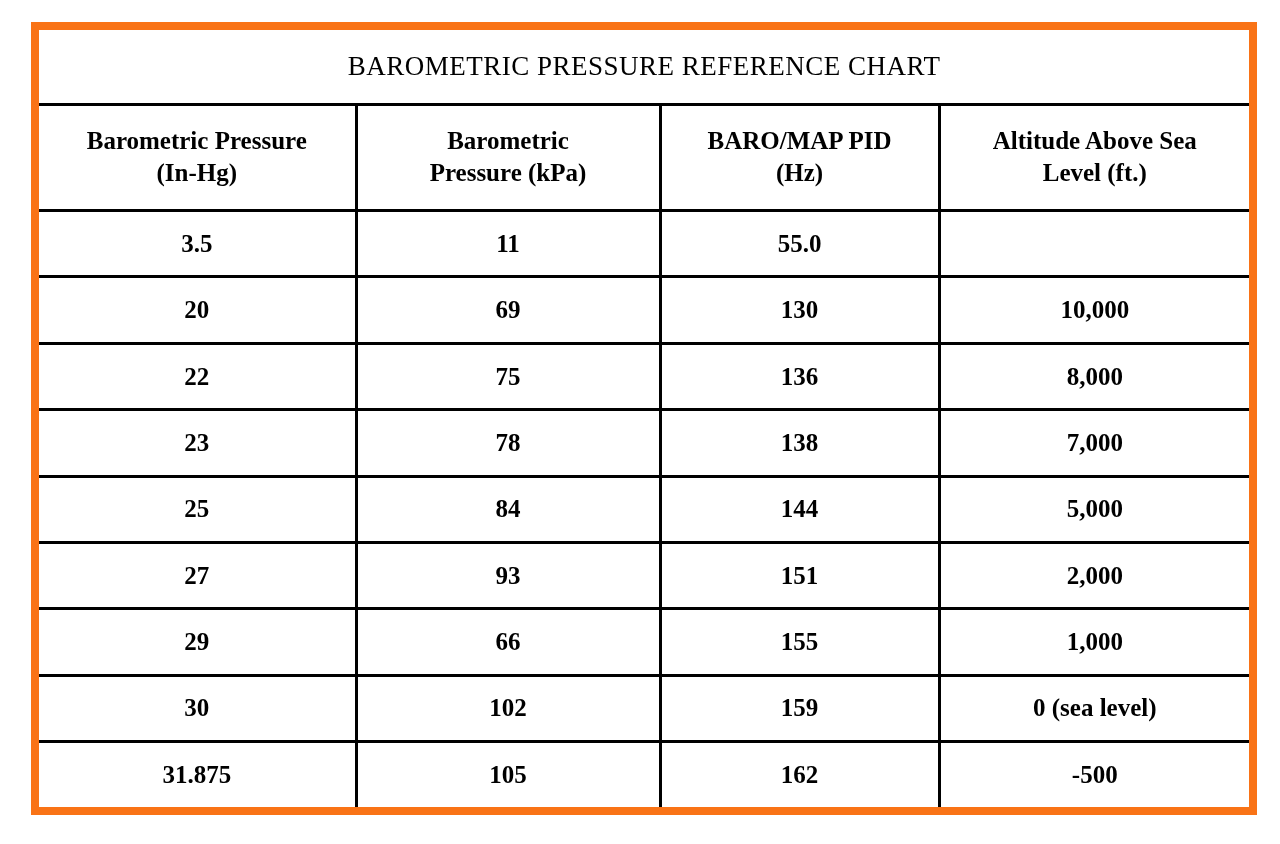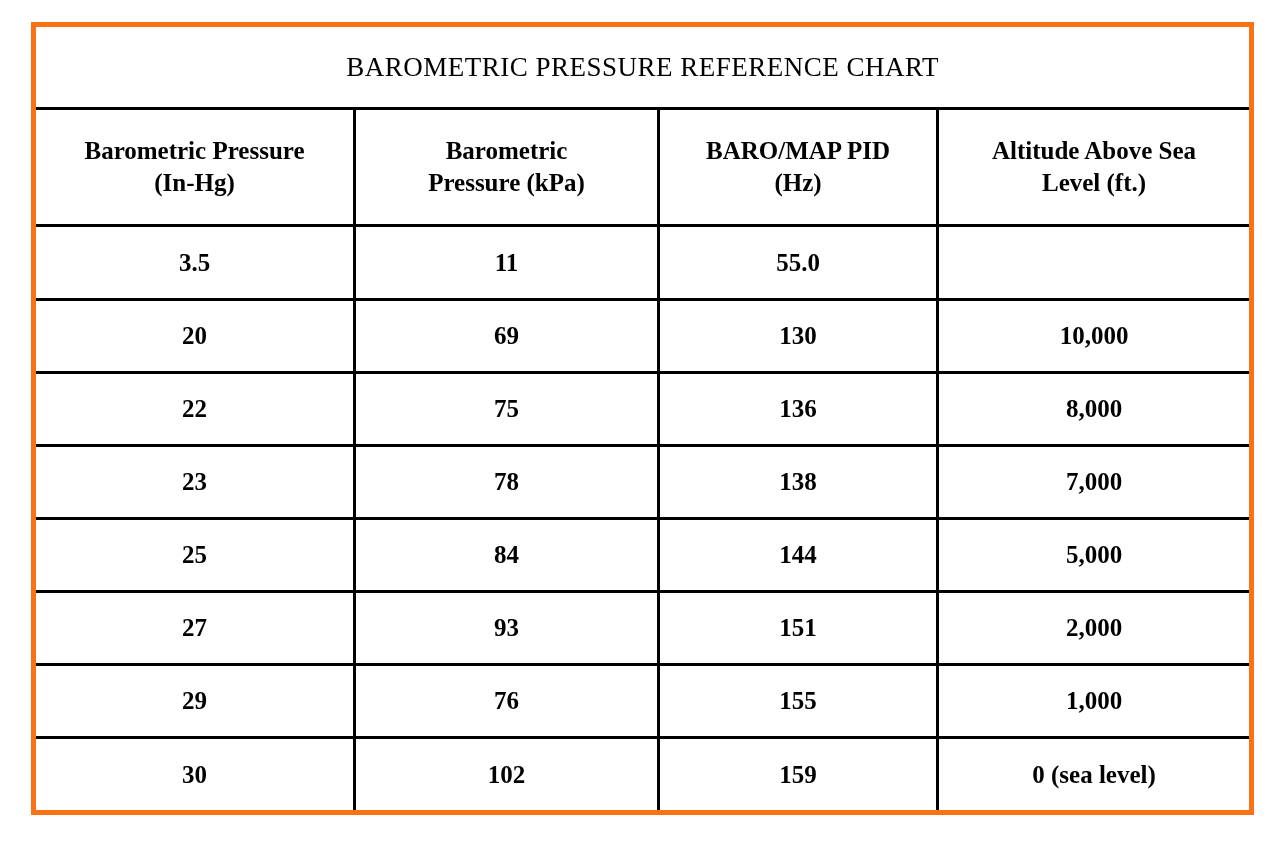--- a/index.html
+++ b/index.html
@@ -20,21 +20,21 @@
   }
   table.ref-chart {
     position: absolute;
     left: 31px;
     top: 22px;
     width: 1218px;
     height: 793px;
     border-collapse: collapse;
     table-layout: fixed;
     background: #ffffff;
-    border: 5px solid #f97316;
+    border: 8px solid #f97316;
   }
   table.ref-chart td,
   table.ref-chart th {
     border: 3px solid #000000;
     text-align: center;
     vertical-align: middle;
     padding: 0 4px;
     overflow: hidden;
   }
   tr.title-row td {
@@ -112,25 +112,31 @@
         <td>5,000</td>
       </tr>
       <tr class="data-row">
         <td>27</td>
         <td>93</td>
         <td>151</td>
         <td>2,000</td>
       </tr>
       <tr class="data-row">
         <td>29</td>
-        <td>76</td>
+        <td>66</td>
         <td>155</td>
         <td>1,000</td>
       </tr>
       <tr class="data-row">
         <td>30</td>
         <td>102</td>
         <td>159</td>
         <td>0 (sea level)</td>
       </tr>
+      <tr class="data-row">
+        <td>31.875</td>
+        <td>105</td>
+        <td>162</td>
+        <td>-500</td>
+      </tr>
     </tbody>
   </table>
 </div>
 
 </body></html>

